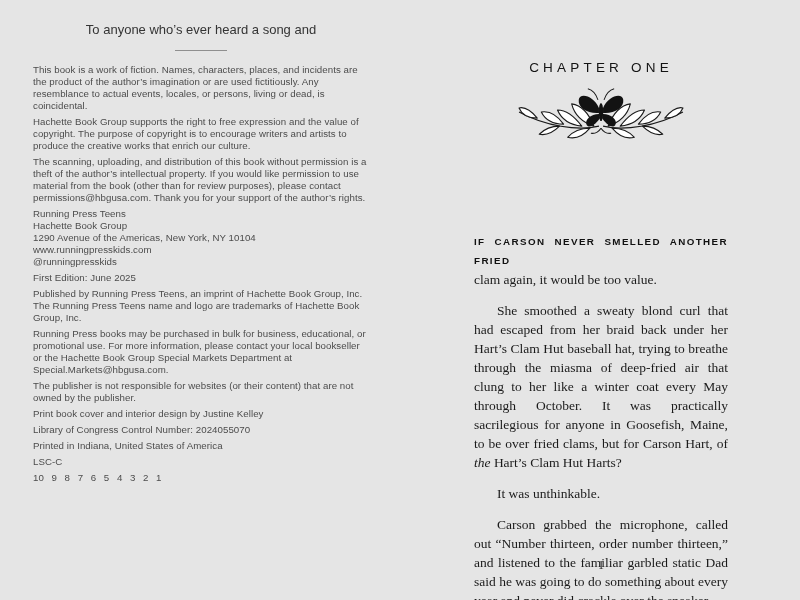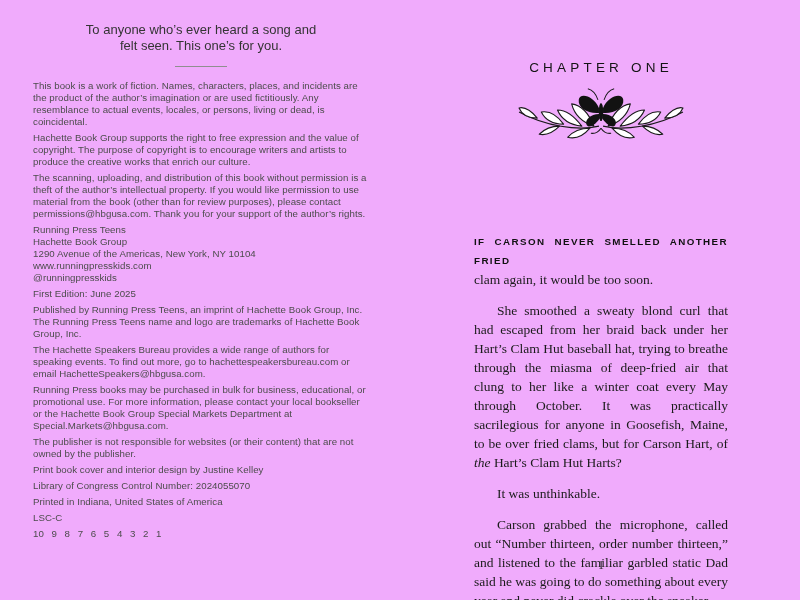--- a/index.html
+++ b/index.html
@@ -1,16 +1,16 @@
 <!DOCTYPE html>
 <html><head>
 <meta charset="utf-8">
 <style>
   html,body{margin:0;padding:0;background:#ffffff;}
-  .book{position:relative;width:800px;height:600px;background:#f0abfc;overflow:hidden;
+  .book{position:relative;width:800px;height:600px;background:#e5e5e5;overflow:hidden;
         font-family:"Liberation Sans",sans-serif;}
   
   .page-left{position:absolute;left:33px;top:22px;width:336px;}
   .dedication{text-align:center;color:#343434;font-size:13px;line-height:16px;}
   .rule{width:52px;border:0;border-top:1.2px solid #8f8f8f;margin:12px auto 13px auto;}
   .copyright p{margin:0 0 4px 0;font-size:9.7px;line-height:12px;color:#4c4c4c;
                white-space:pre-line;letter-spacing:0.05px;}
   
   .page-right{position:absolute;left:462px;top:60px;width:278px;}
   .chapter-title{margin:0;text-align:center;font-size:13.5px;font-weight:normal;
@@ -28,35 +28,33 @@
            font-family:"Liberation Serif",serif;font-size:12px;color:#2a2a2a;}
 </style>
 </head>
 <body>
 
 <div class="book">
 
   <div class="page-left">
     <div class="dedication">
       <div>To anyone who’s ever heard a song and</div>
-      <div>felt seen. This one’s for you.</div>
     </div>
     <hr class="rule">
     <div class="copyright">
         <p>This book is a work of fiction. Names, characters, places, and incidents are the product of the author’s imagination or are used fictitiously. Any resemblance to actual events, locales, or persons, living or dead, is coincidental.</p>
         <p>Hachette Book Group supports the right to free expression and the value of copyright. The purpose of copyright is to encourage writers and artists to produce the creative works that enrich our culture.</p>
         <p>The scanning, uploading, and distribution of this book without permission is a theft of the author’s intellectual property. If you would like permission to use material from the book (other than for review purposes), please contact permissions@hbgusa.com. Thank you for your support of the author’s rights.</p>
         <p>Running Press Teens
 Hachette Book Group
 1290 Avenue of the Americas, New York, NY 10104
 www.runningpresskids.com
 @runningpresskids</p>
         <p>First Edition: June 2025</p>
         <p>Published by Running Press Teens, an imprint of Hachette Book Group, Inc. The Running Press Teens name and logo are trademarks of Hachette Book Group, Inc.</p>
-        <p>The Hachette Speakers Bureau provides a wide range of authors for speaking events. To find out more, go to hachettespeakersbureau.com or email HachetteSpeakers@hbgusa.com.</p>
         <p>Running Press books may be purchased in bulk for business, educational, or promotional use. For more information, please contact your local bookseller or the Hachette Book Group Special Markets Department at Special.Markets@hbgusa.com.</p>
         <p>The publisher is not responsible for websites (or their content) that are not owned by the publisher.</p>
         <p>Print book cover and interior design by Justine Kelley</p>
         <p>Library of Congress Control Number: 2024055070</p>
         <p>Printed in Indiana, United States of America</p>
         <p>LSC-C</p>
         <p>10  9  8  7  6  5  4  3  2  1</p>
       </div>
   </div>
 
@@ -82,21 +80,21 @@
         <path d="M83 22 C 78 10, 64 6, 63 14 C 62 22, 72 28, 83 27 Z" fill="#121212"></path>
         <path d="M87 22 C 92 10, 106 6, 107 14 C 108 22, 98 28, 87 27 Z" fill="#121212"></path>
         <path d="M83 28 C 75 28, 68 34, 71 39 C 74 43, 81 37, 84 32 Z" fill="#121212"></path>
         <path d="M87 28 C 95 28, 102 34, 99 39 C 96 43, 89 37, 86 32 Z" fill="#121212"></path>
         <ellipse cx="85" cy="26" rx="2.2" ry="9" fill="#121212"></ellipse>
       </g>
     </svg>
 
     <div class="chapter-body">
       <p class="noindent">
-        <span class="leadin">IF CARSON NEVER SMELLED ANOTHER FRIED</span><span>clam again, it would be too soon.</span>
+        <span class="leadin">IF CARSON NEVER SMELLED ANOTHER FRIED</span><span>clam again, it would be too value.</span>
       </p>
       <p><span>She smoothed a sweaty blond curl that had escaped from her braid back under her Hart’s Clam Hut baseball hat, trying to breathe through the miasma of deep-fried air that clung to her like a winter coat every May through October. It was practically sacrilegious for anyone in Goosefish, Maine, to be over fried clams, but for Carson Hart, of </span><span class="italic">the</span><span> Hart’s Clam Hut Harts?</span></p>
       <p>It was unthinkable.</p>
       <p>Carson grabbed the microphone, called out “Number thirteen, order number thirteen,” and listened to the familiar garbled static Dad said he was going to do something about every year and never did crackle over the speaker.</p>
       <p class="italic">Order number thirteen.</p>
       <p>Carson felt the familiar tingle of magic spread over her, like it always did when she heard or saw the number thirteen.</p>
     </div>
 
     <div class="pagenum">1</div>
   </div>

